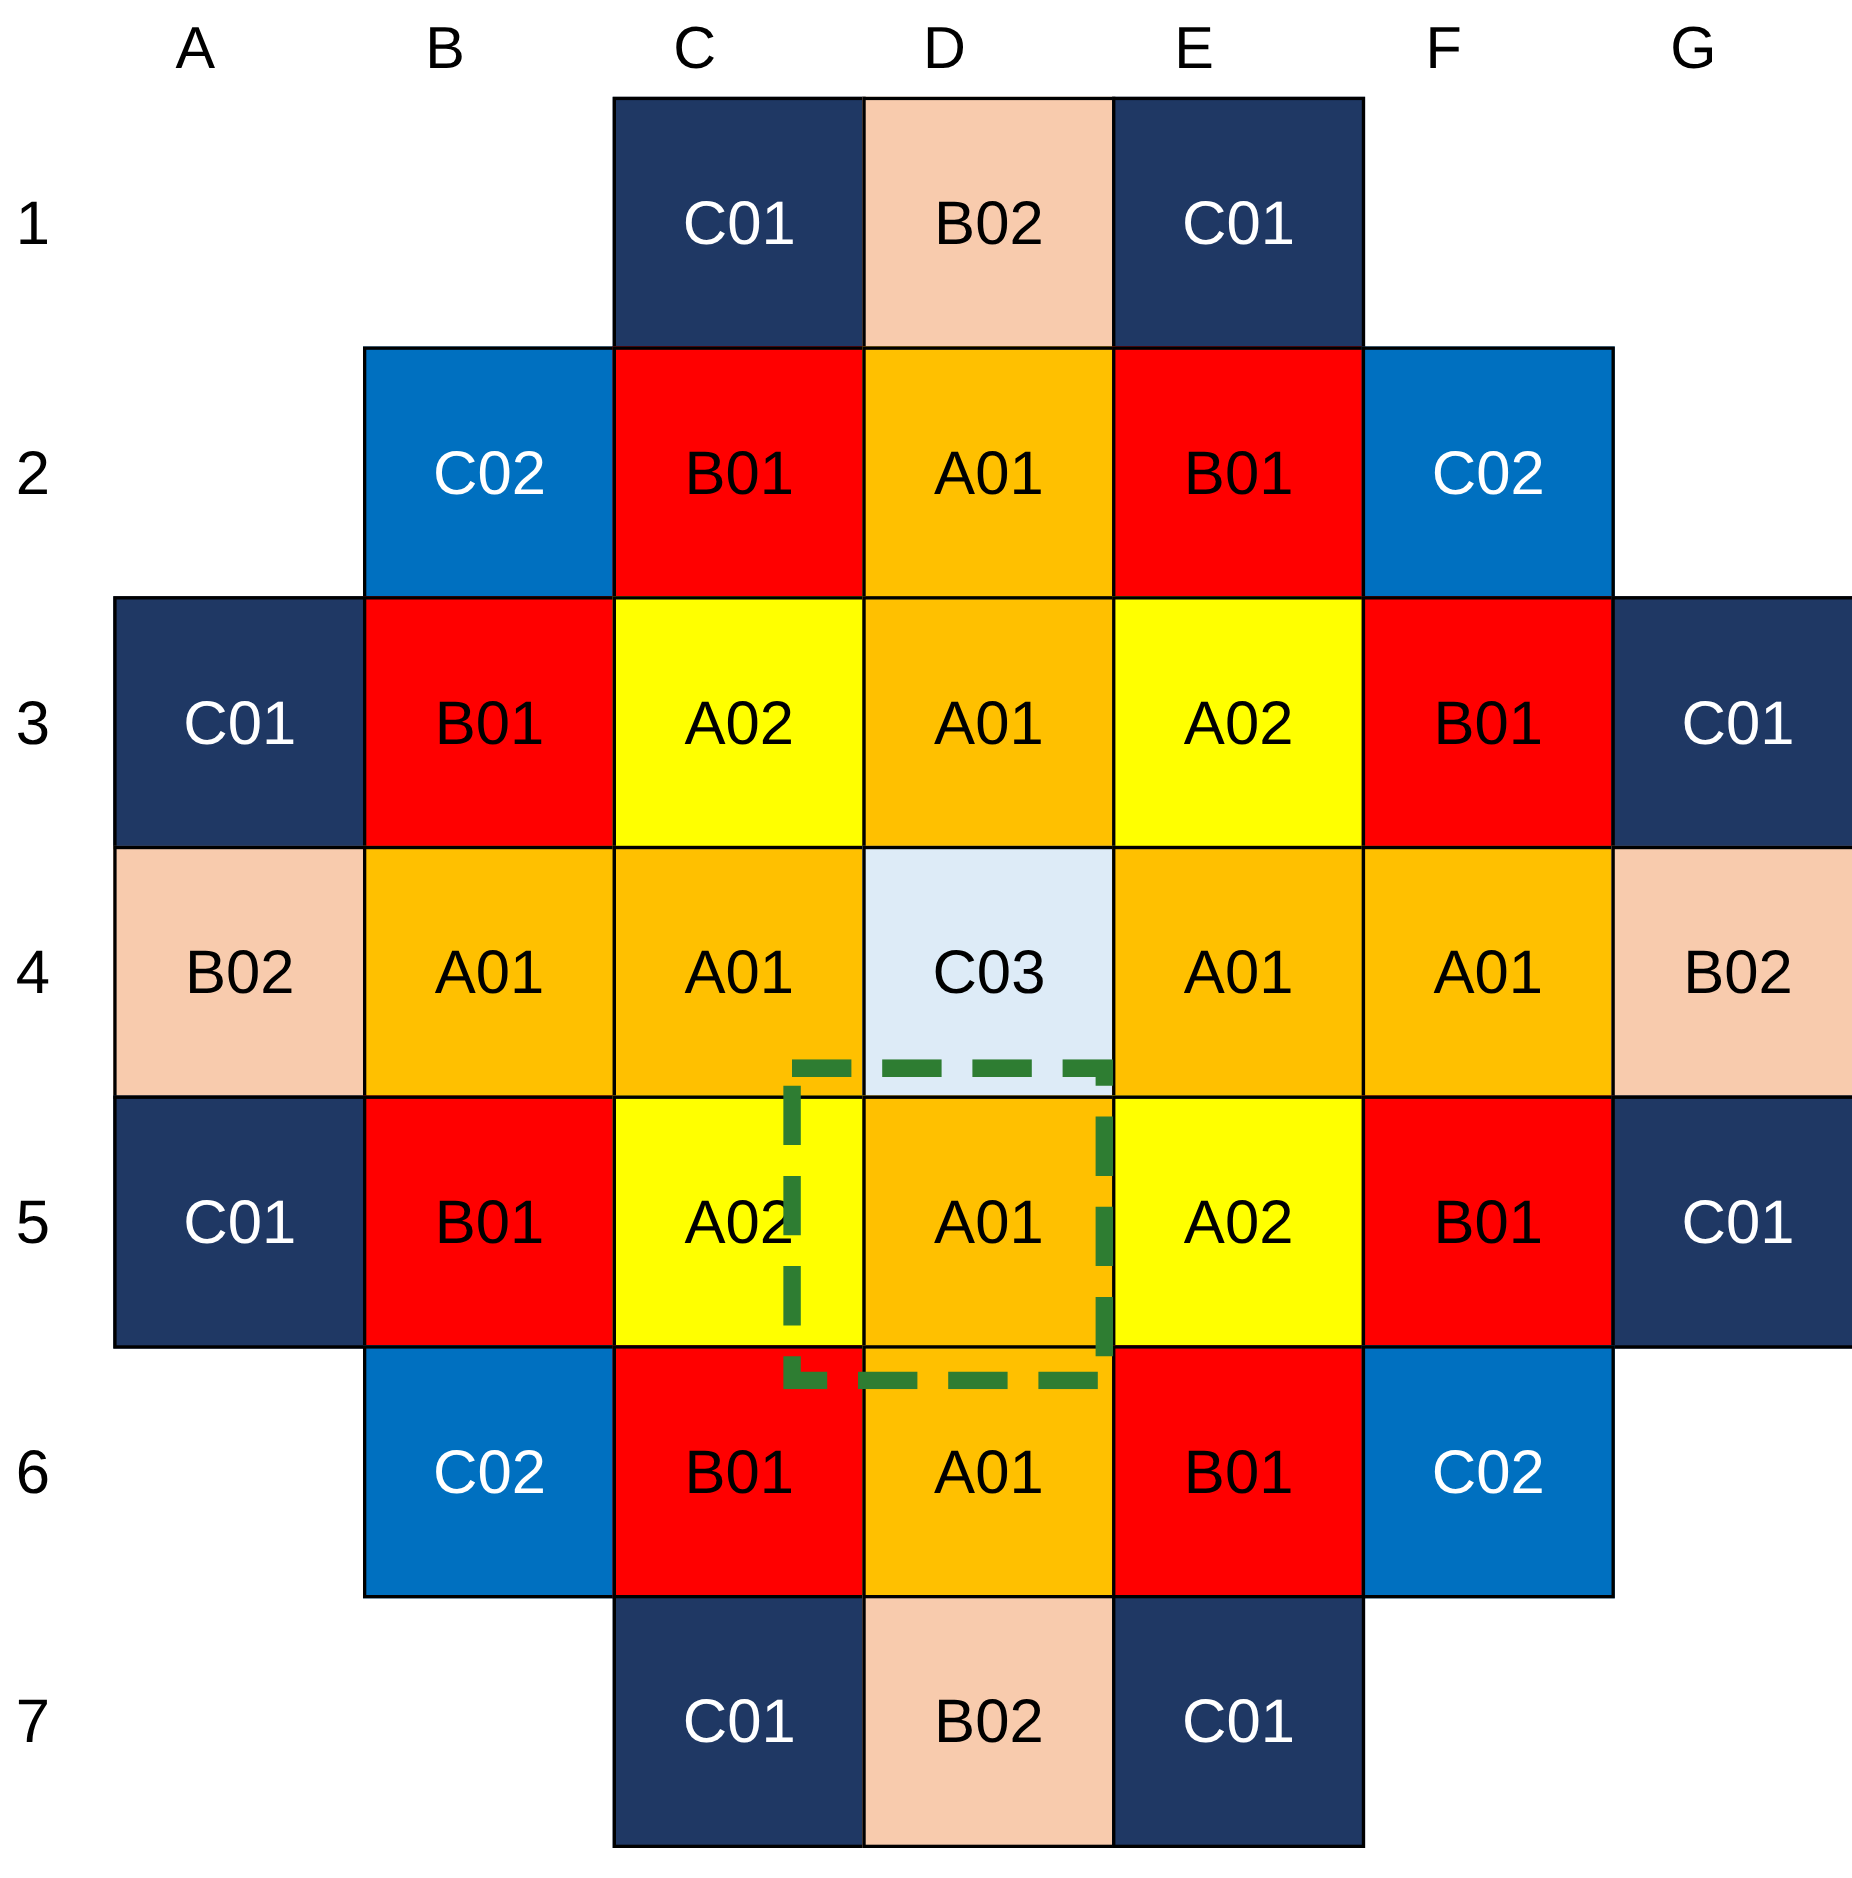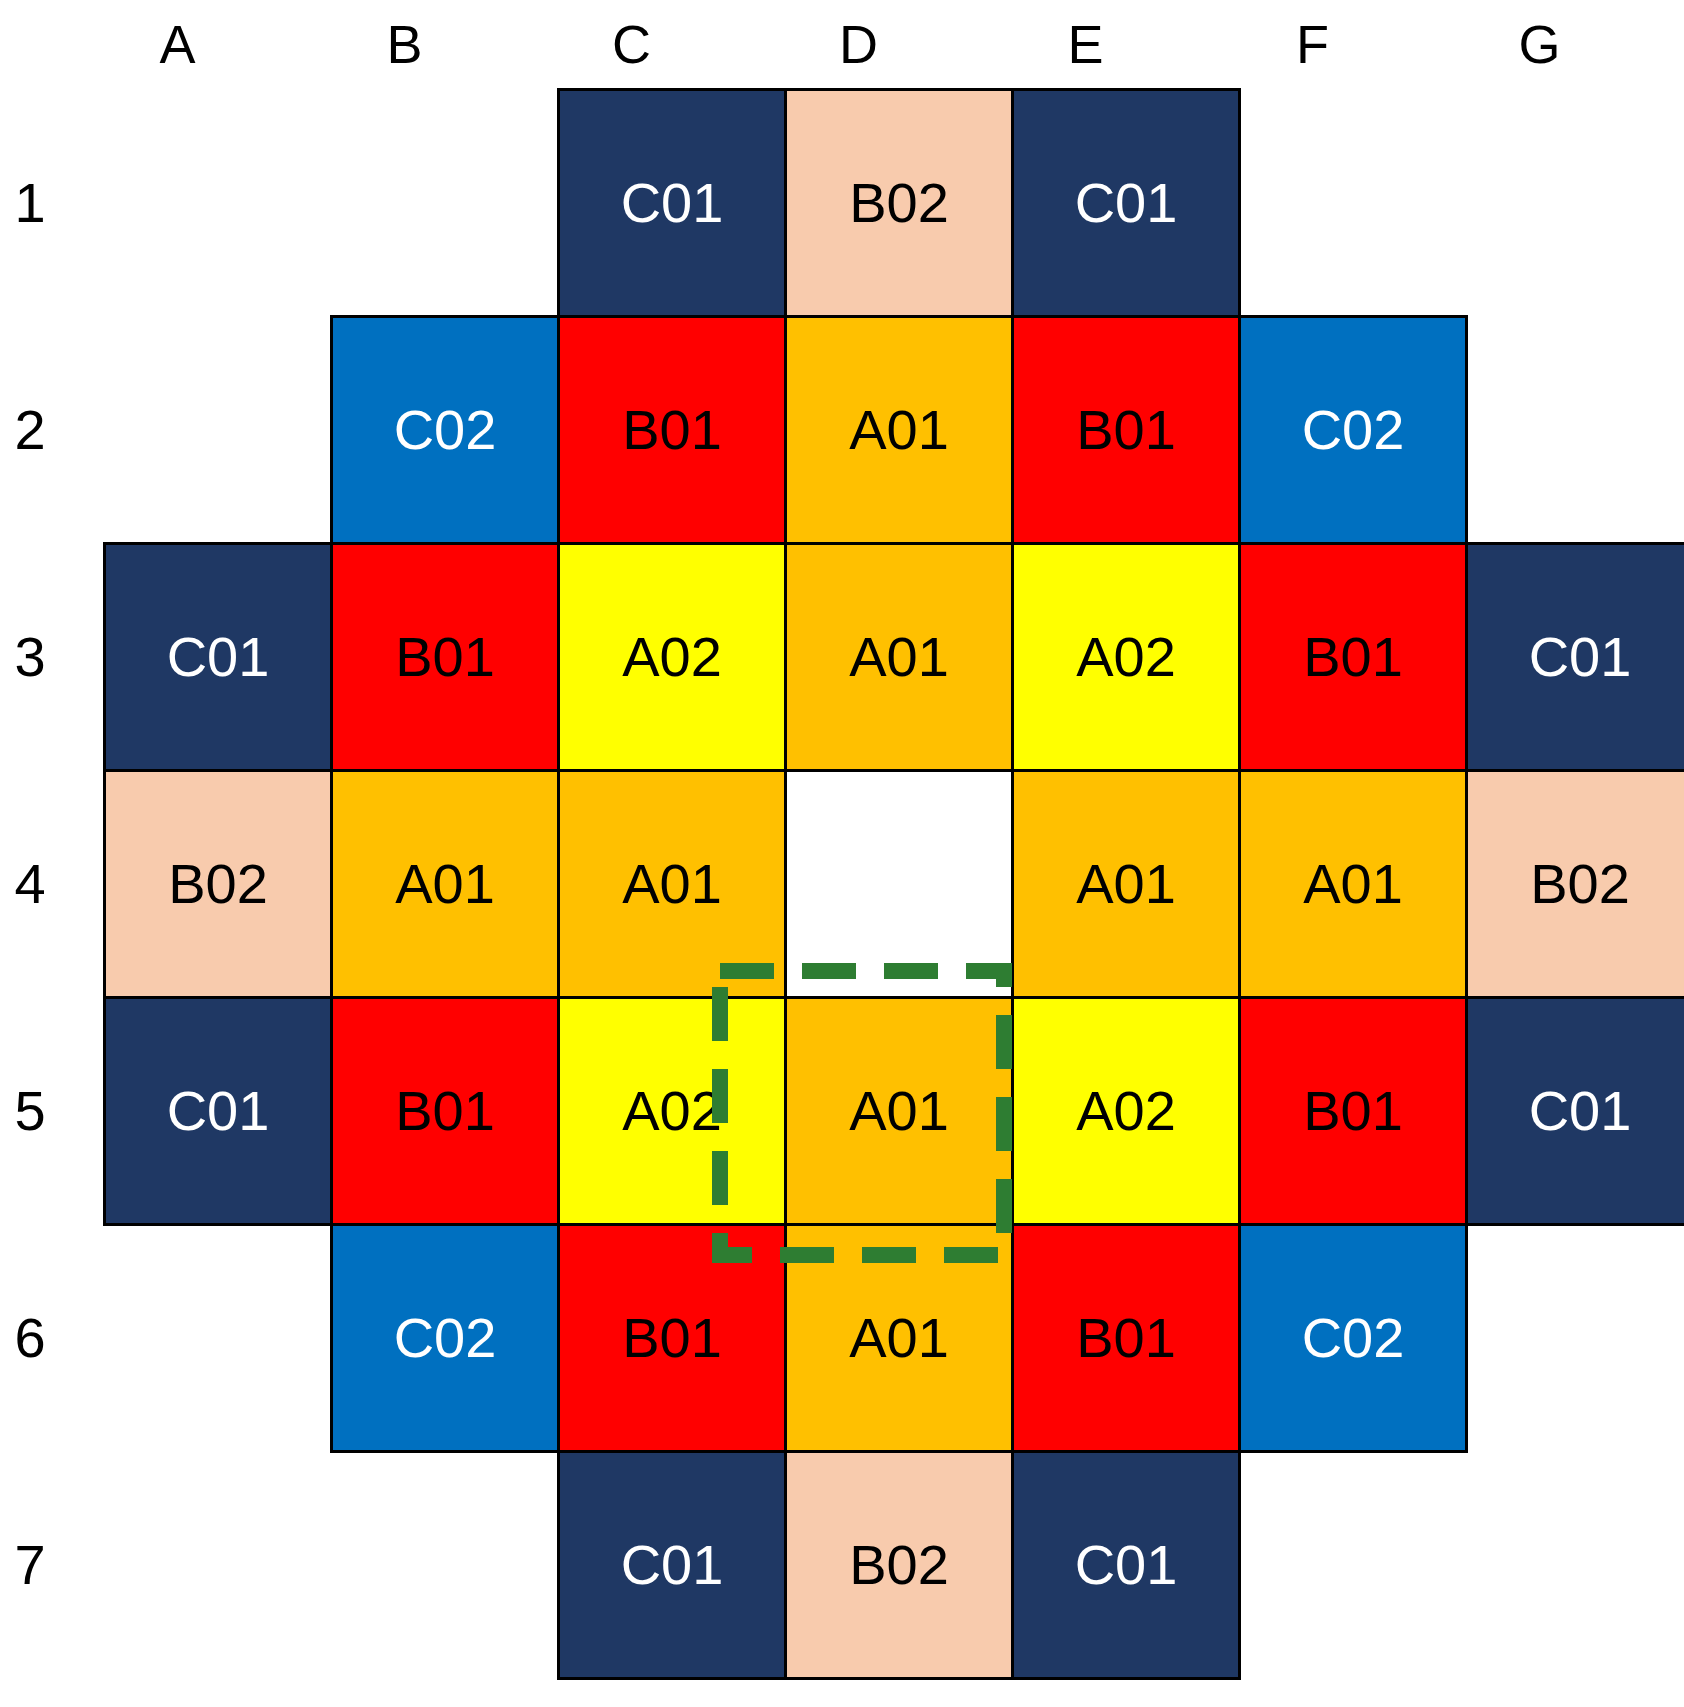--- a/index.html
+++ b/index.html
@@ -100,20 +100,21 @@
       <div class="cell" style="left: 0px; top: 454px; background: rgb(31, 56, 100); color: rgb(255, 255, 255); border-color: rgb(0, 0, 0);">C01</div>
       <div class="cell" style="left: 227px; top: 454px; background: rgb(255, 0, 0); color: rgb(0, 0, 0); border-color: rgb(0, 0, 0);">B01</div>
       <div class="cell" style="left: 454px; top: 454px; background: rgb(255, 255, 0); color: rgb(0, 0, 0); border-color: rgb(0, 0, 0);">A02</div>
       <div class="cell" style="left: 681px; top: 454px; background: rgb(255, 192, 0); color: rgb(0, 0, 0); border-color: rgb(0, 0, 0);">A01</div>
       <div class="cell" style="left: 908px; top: 454px; background: rgb(255, 255, 0); color: rgb(0, 0, 0); border-color: rgb(0, 0, 0);">A02</div>
       <div class="cell" style="left: 1135px; top: 454px; background: rgb(255, 0, 0); color: rgb(0, 0, 0); border-color: rgb(0, 0, 0);">B01</div>
       <div class="cell" style="left: 1362px; top: 454px; background: rgb(31, 56, 100); color: rgb(255, 255, 255); border-color: rgb(0, 0, 0);">C01</div>
       <div class="cell" style="left: 0px; top: 681px; background: rgb(248, 203, 173); color: rgb(0, 0, 0); border-color: rgb(0, 0, 0);">B02</div>
       <div class="cell" style="left: 227px; top: 681px; background: rgb(255, 192, 0); color: rgb(0, 0, 0); border-color: rgb(0, 0, 0);">A01</div>
       <div class="cell" style="left: 454px; top: 681px; background: rgb(255, 192, 0); color: rgb(0, 0, 0); border-color: rgb(0, 0, 0);">A01</div>
+      <div class="cell" style="left: 681px; top: 681px; background: rgb(221, 235, 247); color: rgb(0, 0, 0); border-color: rgb(0, 0, 0);">C03</div>
       <div class="cell" style="left: 908px; top: 681px; background: rgb(255, 192, 0); color: rgb(0, 0, 0); border-color: rgb(0, 0, 0);">A01</div>
       <div class="cell" style="left: 1135px; top: 681px; background: rgb(255, 192, 0); color: rgb(0, 0, 0); border-color: rgb(0, 0, 0);">A01</div>
       <div class="cell" style="left: 1362px; top: 681px; background: rgb(248, 203, 173); color: rgb(0, 0, 0); border-color: rgb(0, 0, 0);">B02</div>
       <div class="cell" style="left: 0px; top: 908px; background: rgb(31, 56, 100); color: rgb(255, 255, 255); border-color: rgb(0, 0, 0);">C01</div>
       <div class="cell" style="left: 227px; top: 908px; background: rgb(255, 0, 0); color: rgb(0, 0, 0); border-color: rgb(0, 0, 0);">B01</div>
       <div class="cell" style="left: 454px; top: 908px; background: rgb(255, 255, 0); color: rgb(0, 0, 0); border-color: rgb(0, 0, 0);">A02</div>
       <div class="cell" style="left: 681px; top: 908px; background: rgb(255, 192, 0); color: rgb(0, 0, 0); border-color: rgb(0, 0, 0);">A01</div>
       <div class="cell" style="left: 908px; top: 908px; background: rgb(255, 255, 0); color: rgb(0, 0, 0); border-color: rgb(0, 0, 0);">A02</div>
       <div class="cell" style="left: 1135px; top: 908px; background: rgb(255, 0, 0); color: rgb(0, 0, 0); border-color: rgb(0, 0, 0);">B01</div>
       <div class="cell" style="left: 1362px; top: 908px; background: rgb(31, 56, 100); color: rgb(255, 255, 255); border-color: rgb(0, 0, 0);">C01</div>

